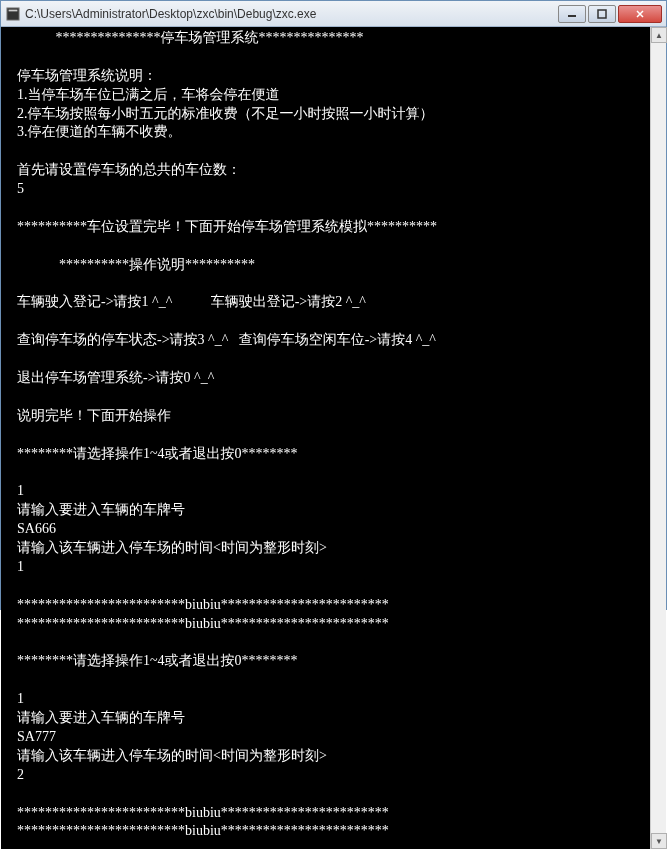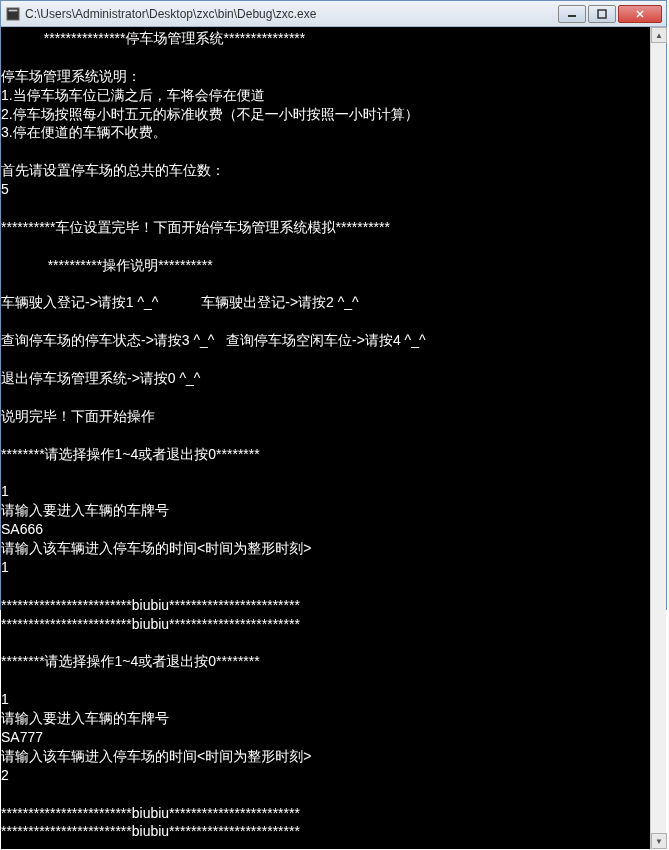--- a/index.html
+++ b/index.html
@@ -59,24 +59,24 @@
     .win-btn.max { background: linear-gradient(to bottom,#e8eef6,#c8d4e4); }
     .win-btn.close {
       background: linear-gradient(to bottom,#e9918f,#d44a40);
       border-color: #a03028;
       color: #fff;
       width: 44px;
     }
     .console {
       background: #000;
       color: #fff;
-      font-family: Liberation Sans, sans-serif;
+      font-family: Liberation Serif, serif;
       font-size: 14px;
       line-height: 1.35;
-      padding: 2px 0;
+      padding: 2px 16px;
       height: calc(850px - 28px);
       overflow: hidden;
       white-space: pre;
       position: relative;
     }
     .console .line { white-space: pre; }
     .watermark {
       position: absolute;
       bottom: 6px;
       right: 4px;

